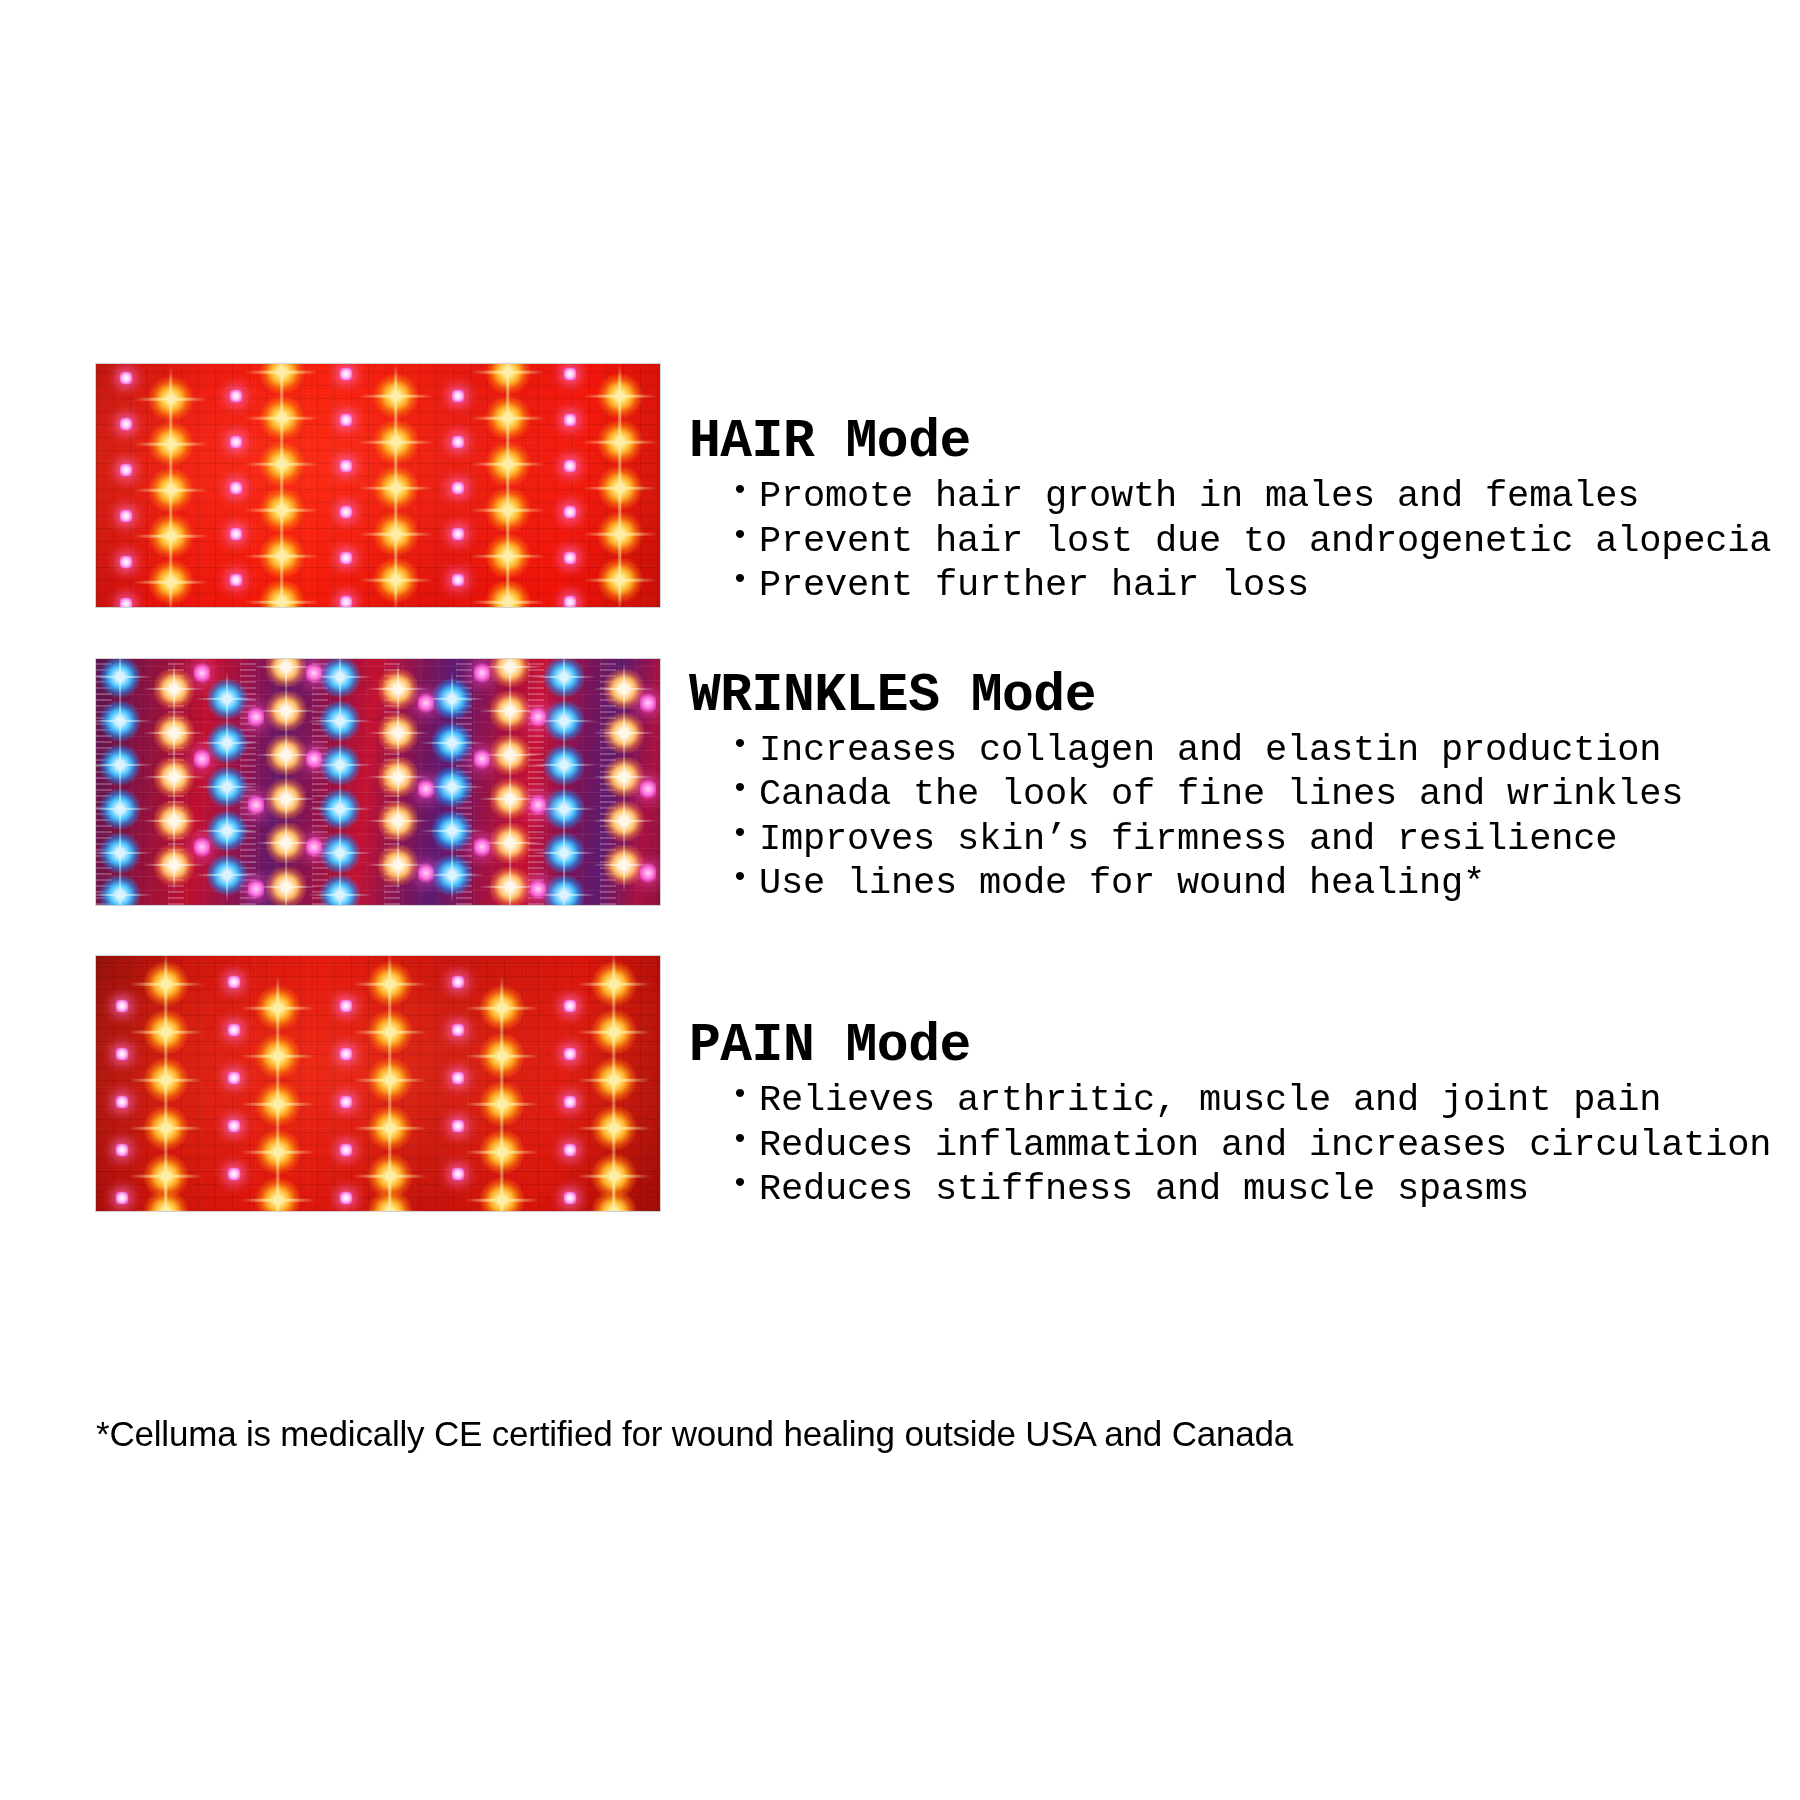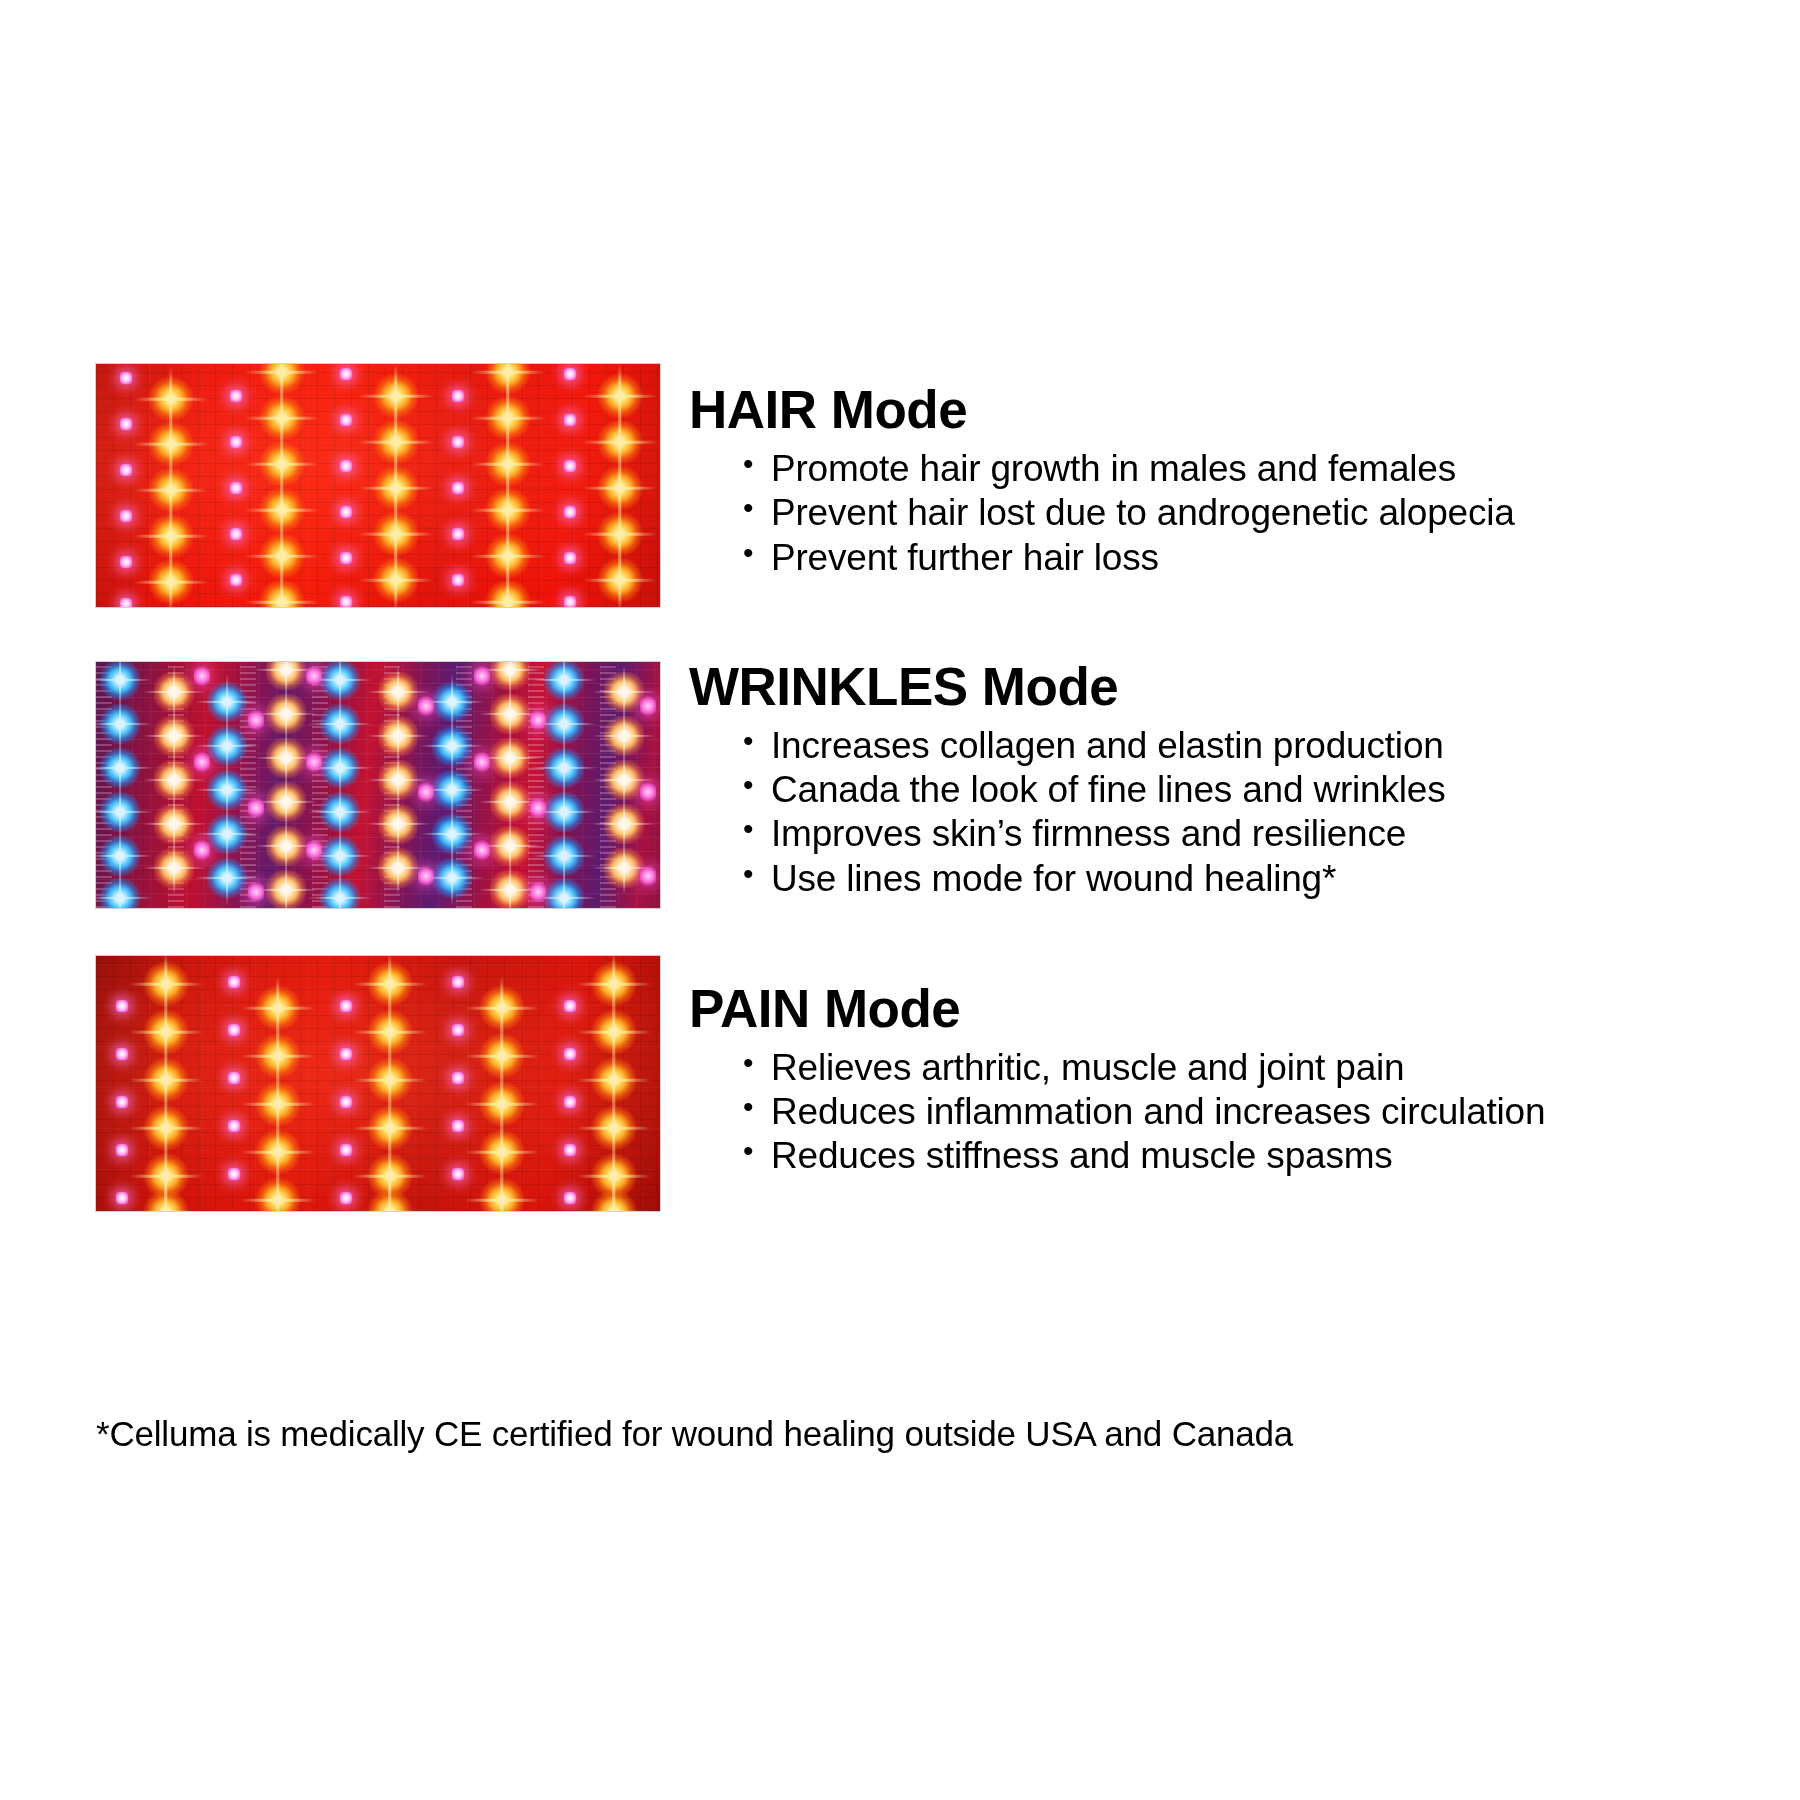--- a/index.html
+++ b/index.html
@@ -21,21 +21,22 @@
     height: 1800px;
     background: #ffffff;
   }
 
   
   .mode-row {
     position: absolute;
     left: 0;
     width: 1452px;
     display: flex;
-    align-items: center;
+    align-items: flex-end;
+    font-family: Liberation Mono, monospace;
   }
   #row-hair     { top: 363px; }
   #row-wrinkles { top: 658px; }
   #row-pain     { top: 955px; }
 
   
   .panel {
     position: relative;
     margin-left: 95px;
     width: 566px;
@@ -160,21 +161,21 @@
   .mode-title {
     font-size: 53px;
     font-weight: bold;
     letter-spacing: -0.5px;
     line-height: 1.0;
     margin: 0 0 6px 0;
     white-space: nowrap;
   }
   .bullets {
     list-style: none;
-    margin: 12px;
+    margin: 0;
     padding: 0 0 0 42px;
   }
   .bullets li {
     position: relative;
     font-size: 37px;
     line-height: 1.14;
     letter-spacing: -0.2px;
     white-space: nowrap;
     padding-left: 28px;
     margin-bottom: 2px;

